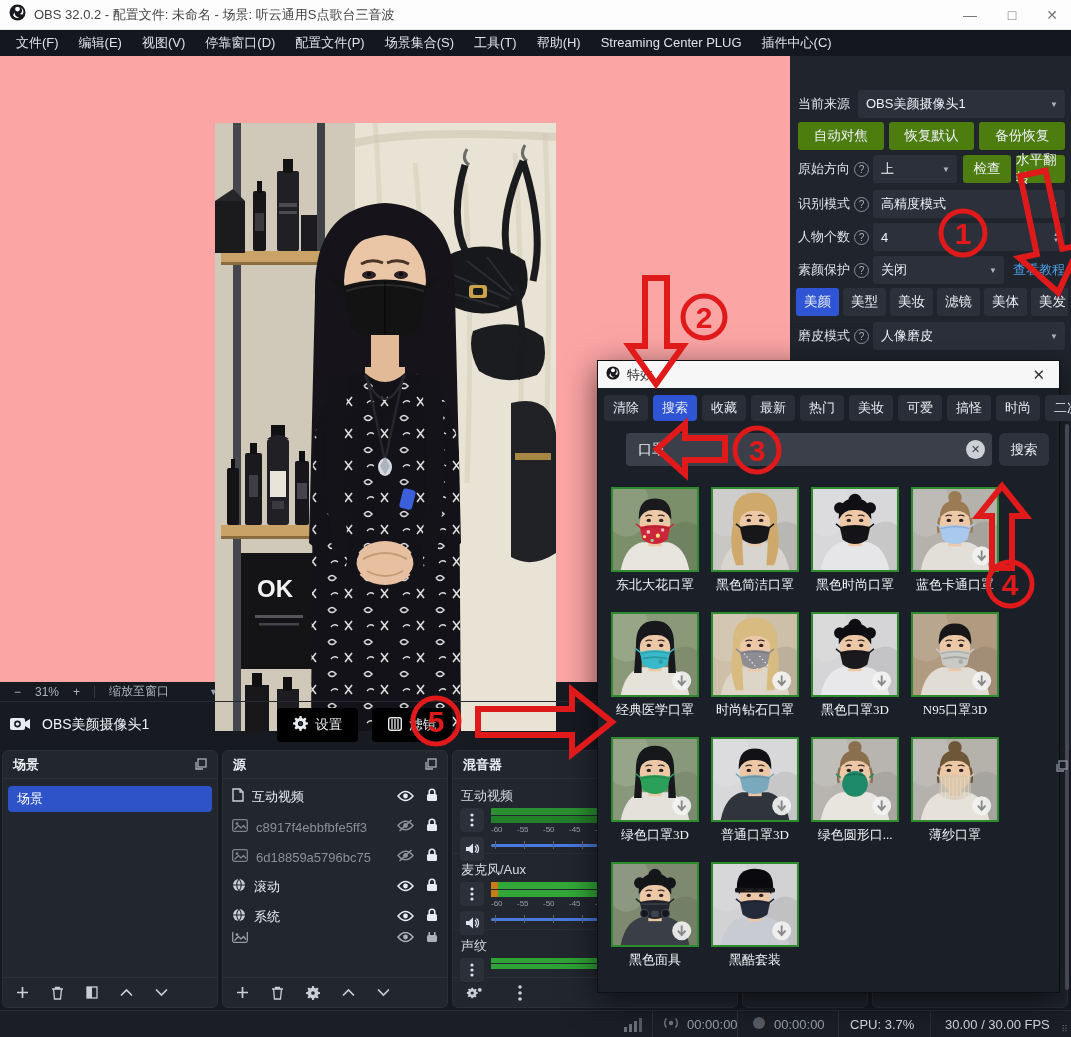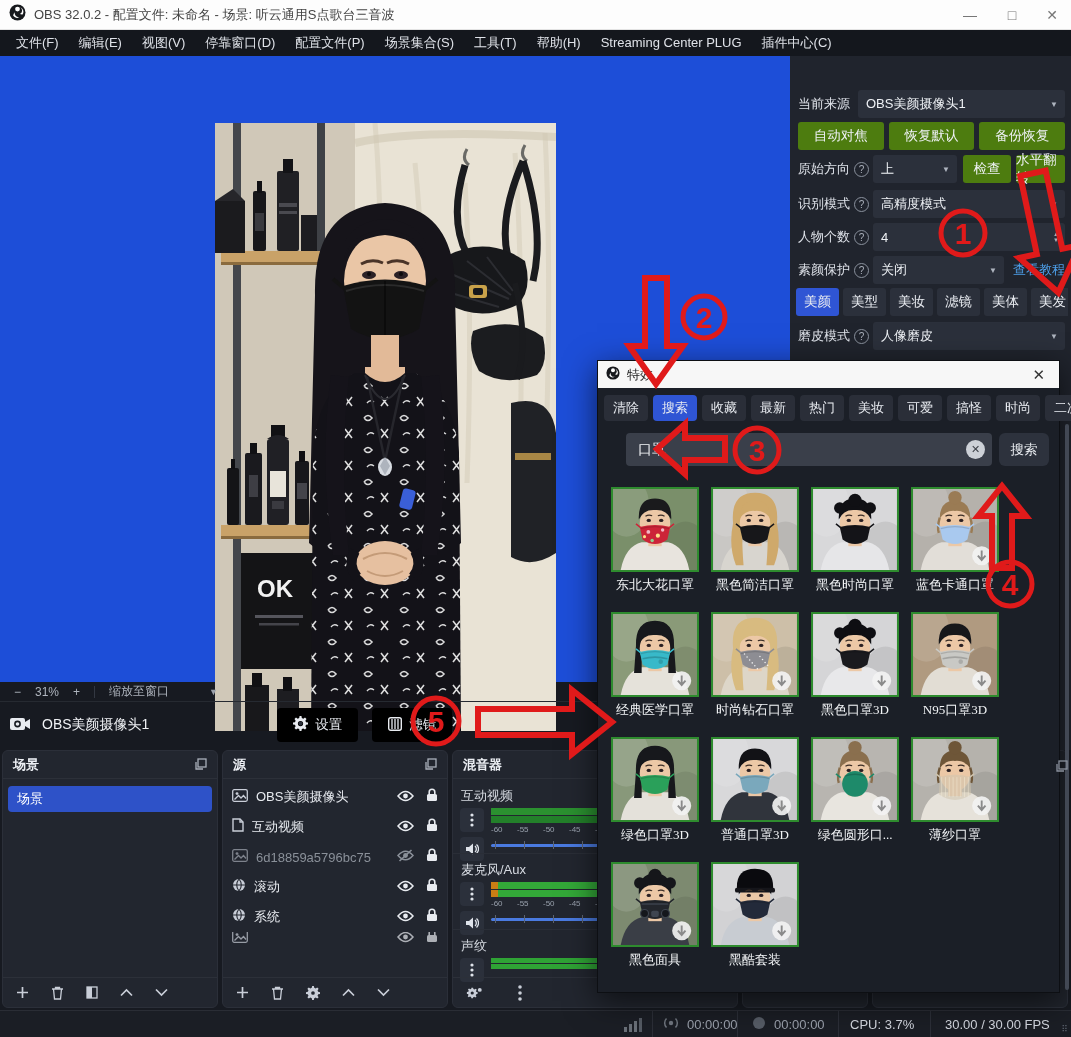--- a/index.html
+++ b/index.html
@@ -11,21 +11,21 @@
   #titlebar .logo{margin-left:9px;}
   #titlebar .title{margin-left:8px;font-size:13px;color:#444;}
   .winbtn{position:absolute;top:0;width:34px;height:30px;display:flex;align-items:center;justify-content:center;color:#777;font-size:14px;cursor:default;}
   #btn-min{right:84px}#btn-max{right:42px}#btn-close{right:2px}
 
   
   #menubar{position:absolute;left:0;top:30px;width:1071px;height:26px;background:#14171d;display:flex;align-items:center;padding-left:6px;}
   #menubar .mi{color:#dfe2e8;font-size:13px;padding:0 10px;line-height:26px;white-space:nowrap;}
 
   
-  #preview{position:absolute;left:0;top:56px;width:790px;height:626px;background:#1d4ed8;}
+  #preview{position:absolute;left:0;top:56px;width:790px;height:626px;background:#fca5a5;}
   #photo{position:absolute;left:215px;top:67px;width:341px;height:608px;}
   #zoombar{position:absolute;left:0;top:682px;width:790px;height:20px;display:flex;align-items:center;gap:14px;padding-left:14px;border-bottom:1px solid #262a31;color:#aeb4bd;font-size:12px;}
   #zoombar .sep{width:1px;height:12px;background:#333842;}
   #zoombar .caret{font-size:9px;color:#9aa0aa;margin-left:26px;}
   #cambar{position:absolute;left:0;top:702px;width:790px;height:46px;display:flex;align-items:center;}
   #cambar .camname{color:#f0f2f5;font-size:14px;margin-left:12px;}
   .bigbtn{height:34px;background:#000000;border-radius:4px;color:#e9ecf1;font-size:13.5px;display:flex;align-items:center;gap:7px;padding:0 16px;margin-left:14px;}
   #btn-settings{margin-left:128px;}
 
   
@@ -317,44 +317,45 @@
   <div class="panel" id="sources-panel">
     <div class="phead">
         <span class="ptitle">源</span>
       <span><svg width="12" height="12" viewBox="0 0 12 12">
             <rect x="3" y="1" width="8" height="8" fill="none" stroke="#aab0bb" stroke-width="1.3"></rect>
             <path d="M1,4 v7 h7" fill="none" stroke="#aab0bb" stroke-width="1.3"></path>
           </svg></span>
     </div>
     <div id="source-list" style="margin-top:3px;">
         <div class="src-row">
-          <span><svg width="16" height="13" viewBox="0 0 16 13">
-              <rect x="0.7" y="0.7" width="14.6" height="11.6" rx="1.5" fill="none" stroke="#c9ced8" stroke-width="1.3"></rect>
-              <circle cx="5" cy="4.6" r="1.4" fill="#c9ced8"></circle>
-              <path d="M2.5,10.5 L6.5,6.5 L9,9 L11.5,6.5 L14,9.5" fill="none" stroke="#c9ced8" stroke-width="1.3"></path>
-            </svg></span>
-          <span class="sname">OBS美颜摄像头</span>
-          <span><svg width="17" height="12" viewBox="0 0 17 12">
-              <path d="M1,6 Q8.5,-3 16,6 Q8.5,15 1,6 Z" fill="none" stroke="#e8ebf0" stroke-width="1.5"></path>
-              <circle cx="8.5" cy="6" r="2.4" fill="#e8ebf0"></circle>
-            </svg></span>
-          <span style="margin-left: 4px;"><svg width="12" height="14" viewBox="0 0 12 14">
-              <rect x="1" y="6" width="10" height="7" rx="1.5" fill="#e8ebf0"></rect>
-              <path d="M3.2,6 V4 a2.8,2.8 0 0 1 5.6,0 V6" fill="none" stroke="#e8ebf0" stroke-width="1.6"></path>
-            </svg></span>
-        </div>
-        <div class="src-row">
           <span><svg width="12" height="14" viewBox="0 0 12 14">
               <path d="M1,1 h7 l3,3 v9 h-10 z" fill="none" stroke="#c9ced8" stroke-width="1.4"></path>
               <path d="M8,1 v3 h3" fill="none" stroke="#c9ced8" stroke-width="1.4"></path>
             </svg></span>
           <span class="sname">互动视频</span>
           <span><svg width="17" height="12" viewBox="0 0 17 12">
               <path d="M1,6 Q8.5,-3 16,6 Q8.5,15 1,6 Z" fill="none" stroke="#e8ebf0" stroke-width="1.5"></path>
               <circle cx="8.5" cy="6" r="2.4" fill="#e8ebf0"></circle>
+            </svg></span>
+          <span style="margin-left: 4px;"><svg width="12" height="14" viewBox="0 0 12 14">
+              <rect x="1" y="6" width="10" height="7" rx="1.5" fill="#e8ebf0"></rect>
+              <path d="M3.2,6 V4 a2.8,2.8 0 0 1 5.6,0 V6" fill="none" stroke="#e8ebf0" stroke-width="1.6"></path>
+            </svg></span>
+        </div>
+        <div class="src-row dim">
+          <span style="opacity: 0.55;"><svg width="16" height="13" viewBox="0 0 16 13">
+              <rect x="0.7" y="0.7" width="14.6" height="11.6" rx="1.5" fill="none" stroke="#c9ced8" stroke-width="1.3"></rect>
+              <circle cx="5" cy="4.6" r="1.4" fill="#c9ced8"></circle>
+              <path d="M2.5,10.5 L6.5,6.5 L9,9 L11.5,6.5 L14,9.5" fill="none" stroke="#c9ced8" stroke-width="1.3"></path>
+            </svg></span>
+          <span class="sname">c8917f4ebbfbfe5ff3</span>
+          <span><svg width="17" height="13" viewBox="0 0 17 13">
+              <path d="M1,6.5 Q8.5,-2 16,6.5 Q8.5,15 1,6.5 Z" fill="none" stroke="#8a9099" stroke-width="1.5"></path>
+              <circle cx="8.5" cy="6.5" r="2.4" fill="#8a9099"></circle>
+              <path d="M2.5,12 L14.5,1" stroke="#8a9099" stroke-width="1.6"></path>
             </svg></span>
           <span style="margin-left: 4px;"><svg width="12" height="14" viewBox="0 0 12 14">
               <rect x="1" y="6" width="10" height="7" rx="1.5" fill="#e8ebf0"></rect>
               <path d="M3.2,6 V4 a2.8,2.8 0 0 1 5.6,0 V6" fill="none" stroke="#e8ebf0" stroke-width="1.6"></path>
             </svg></span>
         </div>
         <div class="src-row dim">
           <span style="opacity: 0.55;"><svg width="16" height="13" viewBox="0 0 16 13">
               <rect x="0.7" y="0.7" width="14.6" height="11.6" rx="1.5" fill="none" stroke="#c9ced8" stroke-width="1.3"></rect>
               <circle cx="5" cy="4.6" r="1.4" fill="#c9ced8"></circle>

